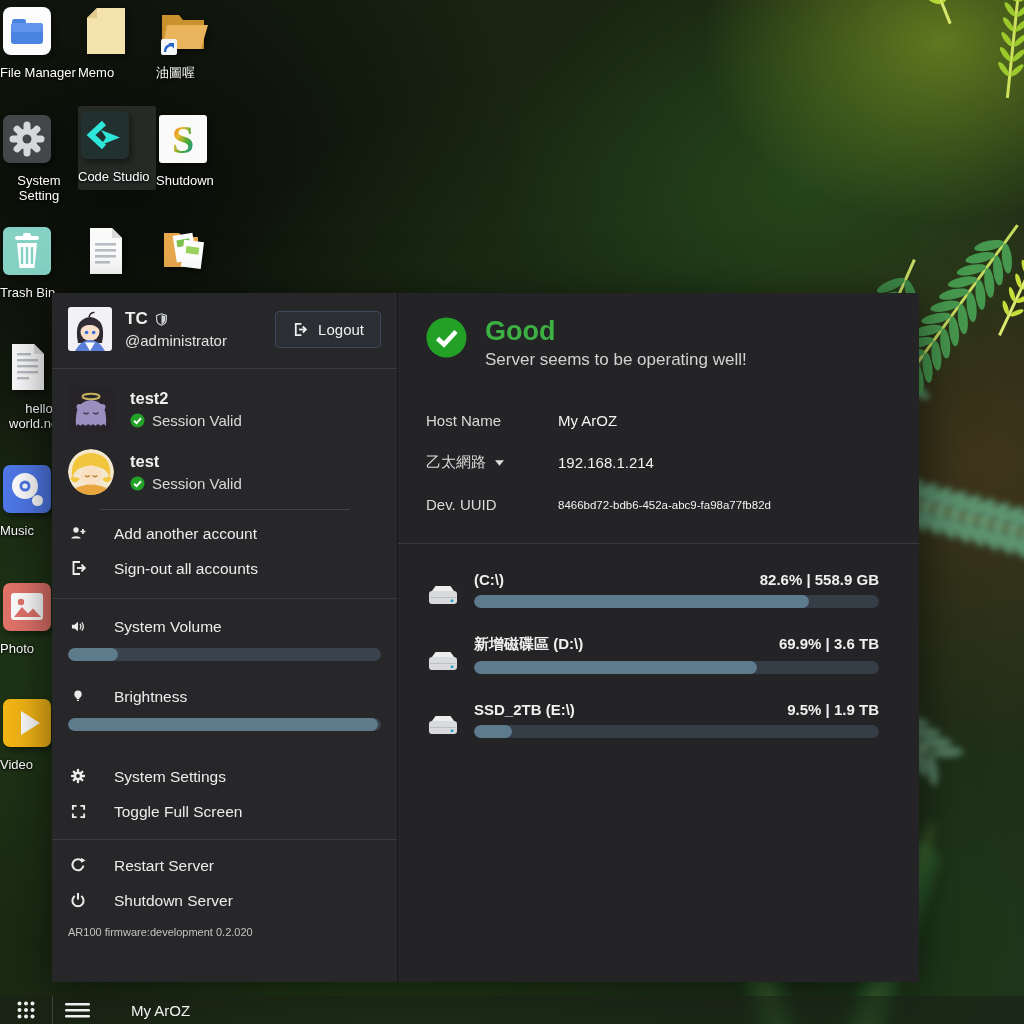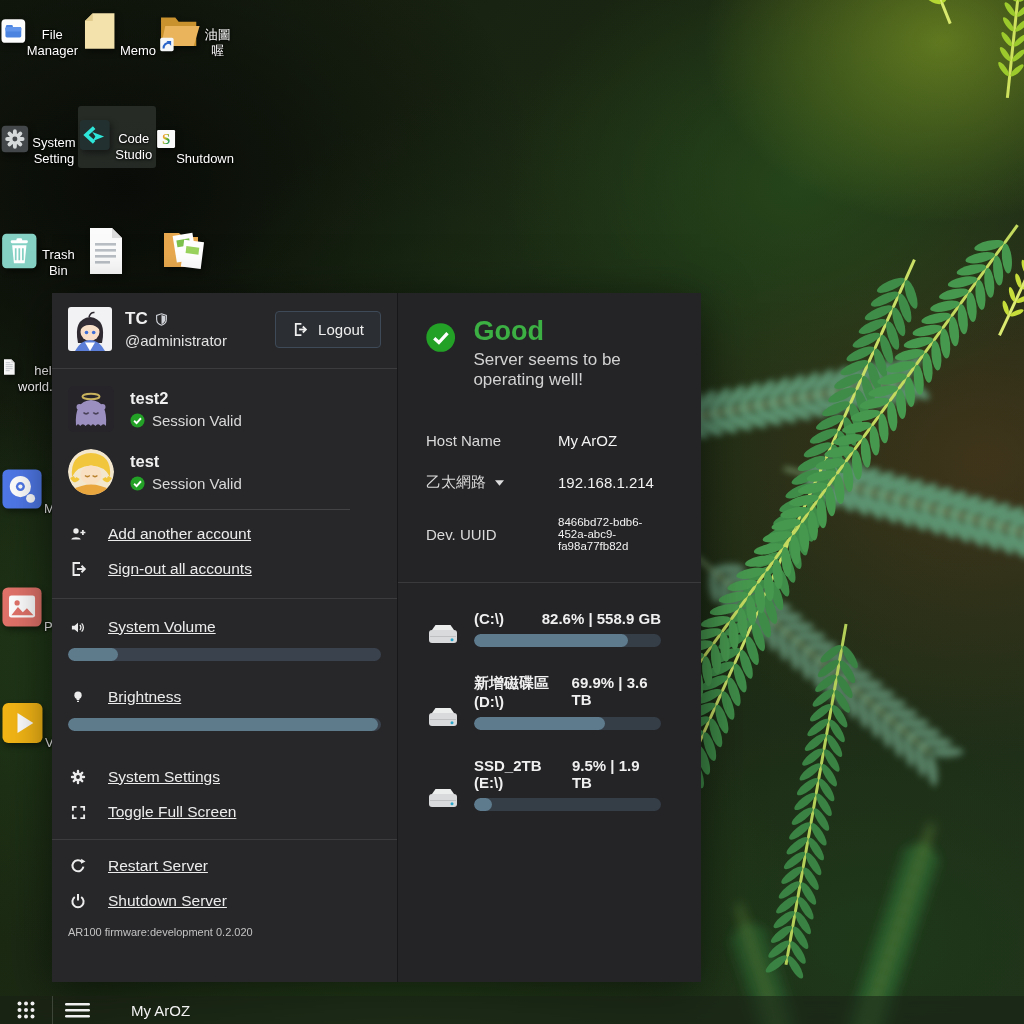--- a/index.html
+++ b/index.html
@@ -16,28 +16,28 @@
       radial-gradient(600px 460px at 60% 40%, rgba(28,48,22,.9), transparent 75%),
       radial-gradient(520px 420px at 12% 18%, rgba(8,10,7,.95), transparent 80%),
       radial-gradient(460px 380px at 10% 65%, rgba(34,62,26,.8), transparent 75%),
       radial-gradient(520px 400px at 40% 90%, rgba(40,74,28,.75), transparent 75%),
       radial-gradient(420px 300px at 85% 92%, rgba(30,58,26,.8), transparent 75%),
       linear-gradient(135deg,#151c0f 0%,#1b2913 45%,#20301a 100%);}
   .bg svg{position:absolute;inset:0;}
 
   
   .icons{position:absolute;left:0;top:0;width:240px;height:1024px;z-index:2;}
-  .cell{position:absolute;width:78px;display:flex;align-items:flex-end;}
+  .cell{position:absolute;width:78px;display:flex;flex-direction:column;align-items:flex-start;}
   .cell.sel{background:rgba(70,78,74,.45);border-radius:3px;padding:2px 0 6px;}
   .glyph{width:54px;height:54px;filter:drop-shadow(2px 3px 3px rgba(0,0,0,.45));}
   .lbl{margin-top:7px;font-size:13px;line-height:1.18;text-align:center;color:#fff;
        text-shadow:0 1px 3px rgba(0,0,0,.9),0 0 2px rgba(0,0,0,.7);white-space:pre-line;}
 
   
-  .popup{position:absolute;left:52px;top:293px;width:649px;height:689px;z-index:5;
+  .popup{position:absolute;left:52px;top:293px;width:867px;height:689px;z-index:5;
          display:flex;box-shadow:0 10px 46px rgba(0,0,0,.6);}
   .acct{width:346px;background:#27272a;border-right:1px solid #17171a;
         padding:14px 16px 8px;display:flex;flex-direction:column;}
   .stat{flex:1;background:#242427;padding:24px 40px 0 28px;}
 
   
   .hdr{display:flex;align-items:center;gap:13px;}
   .ava44{width:44px;height:44px;border-radius:3px;overflow:hidden;flex:none;}
   .hdr .who{flex:1;min-width:0;}
   .nameline{display:flex;align-items:center;gap:7px;font-size:17px;font-weight:bold;}
@@ -50,21 +50,21 @@
 
   
   .accrow{display:flex;align-items:center;gap:16px;margin-top:17px;}
   .ava46{width:46px;height:46px;flex:none;overflow:hidden;}
   .ava46.rounded{border-radius:6px;}
   .ava46.circle{border-radius:50%;}
   .accname{font-size:16.5px;font-weight:bold;}
   .accstat{display:flex;align-items:center;gap:7px;margin-top:4px;font-size:15px;color:#d9d9d9;}
 
   
-  .mrow{display:flex;align-items:flex-end;gap:20px;padding:8.5px 0;font-size:15.5px;color:#ececec;cursor:pointer;text-decoration:underline;}
+  .mrow{display:flex;align-items:flex-start;gap:26px;padding:8.5px 0;font-size:15.5px;color:#ececec;cursor:pointer;}
   .mi{width:20px;height:17px;display:flex;align-items:center;justify-content:center;flex:none;}
   .slider{height:13px;border-radius:7px;background:#3a424d;margin:4px 0 12px;overflow:hidden;}
   .slider .fill{height:100%;border-radius:7px;background:#5e7b8c;}
   .fw{font-size:11px;color:#c3c3c3;margin-top:8px;}
 
   
   .good{display:flex;align-items:flex-start;gap:18px;}
   .goodtxt .t{font-size:27px;font-weight:600;color:#3cb043;line-height:1.05;}
   .goodtxt .s{font-size:17px;color:#d2d2d2;margin-top:5px;}
   .inforow{display:flex;align-items:center;margin-top:24px;font-size:15px;}

